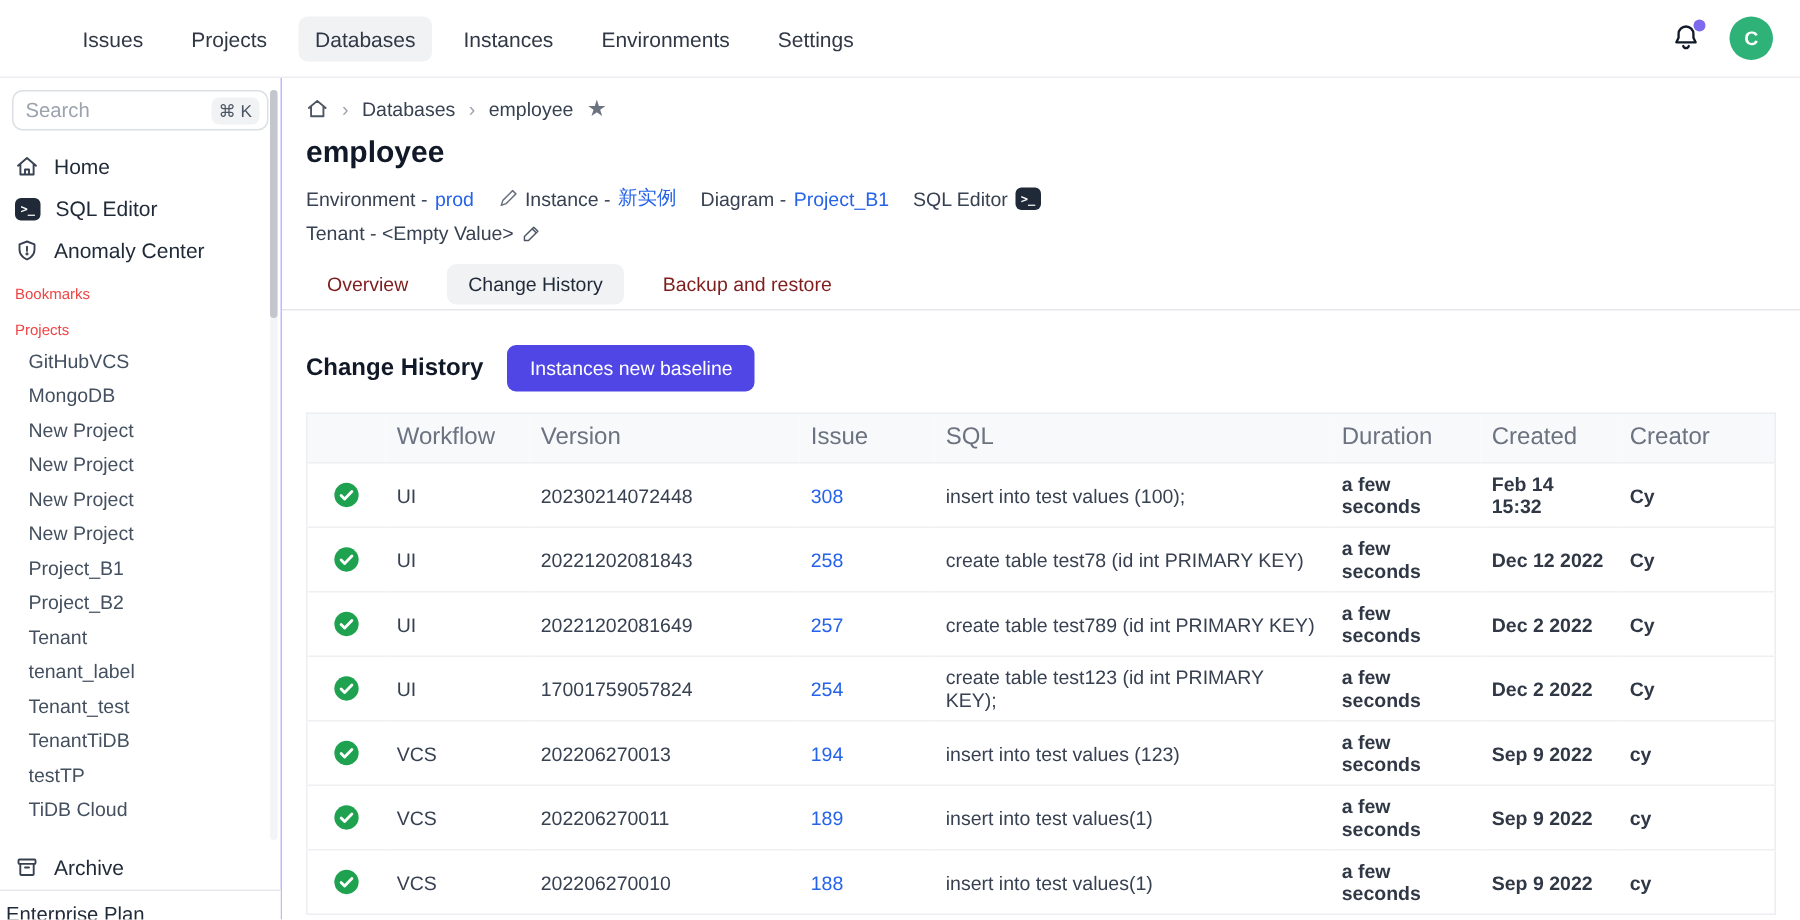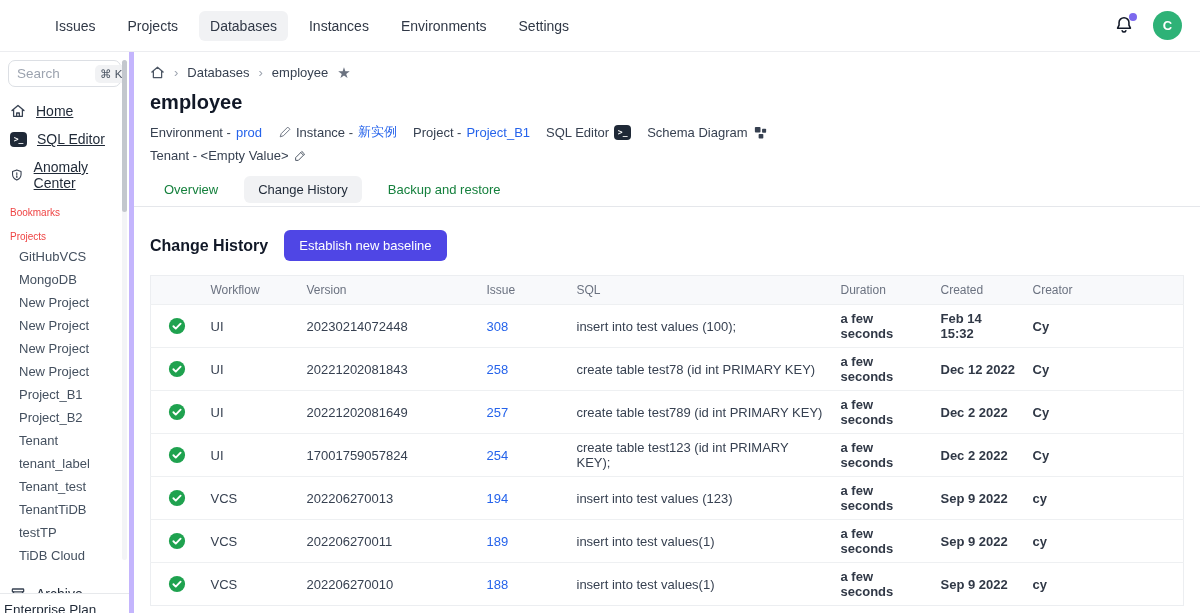--- a/index.html
+++ b/index.html
@@ -15,33 +15,33 @@
   .nav-item { font-size:14px; color:#303846; padding:7px 11px; border-radius:6px; cursor:pointer; }
   .nav-item.active { background:#f1f2f4; }
   .top-right { margin-left:auto; display:flex; align-items:center; gap:16px; }
   .bell-wrap { position:relative; width:24px; height:24px; cursor:pointer; }
   .bell-dot { position:absolute; top:-1px; right:0; width:8px; height:8px; border-radius:50%; }
   .avatar { width:29px; height:29px; border-radius:50%; color:#fff; font-size:13px;
     font-weight:700; display:flex; align-items:center; justify-content:center; cursor:pointer; }
 
   
   .app { display:flex; height:561px; }
-  .sidebar { width:134px; border-right:5px solid #c4b5fd; position:relative; flex-shrink:0; }
+  .sidebar { width:188px; border-right:1px solid #c4b5fd; position:relative; flex-shrink:0; }
   .main { flex:1; padding:0 16px; position:relative; }
 
   
   .search-box { margin:8px 8px 10px; height:27px; border:1px solid #dcdfe4; border-radius:7px;
     display:flex; align-items:center; padding:0 5px 0 8px; background:#fff; }
   .search-box input { border:none; outline:none; width:78px; font-size:13.5px;
     font-family:inherit; color:#374151; background:transparent; }
   .search-box input::placeholder { color:#9ca3af; }
   .kbd { margin-left:auto; background:#f1f2f4; border-radius:5px; padding:2px 5px;
     font-size:11.5px; color:#4b5563; white-space:nowrap; }
   .side-item { display:flex; align-items:center; gap:10px; padding:6px 10px;
-    font-size:14px; color:#1f2937; cursor:pointer;text-decoration:underline; }
+    font-size:14px; color:#1f2937; cursor:pointer; }
   .side-section { padding:10px 10px 3px; font-size:10px; color:#ef4444; }
   .proj-item { padding:4px 10px 4px 19px; font-size:13px; color:#44505f; cursor:pointer; }
   .archive-item { margin-top:13px; }
   .plan { position:absolute; left:0; right:0; bottom:-12px; border-top:1px solid #e7e9ec;
     padding:8px 4px; font-size:13.5px; color:#1f2937; font-weight:500; background:#fff; cursor:pointer; }
   .scroll-track { position:absolute; top:8px; right:2px; width:5px; height:500px;
     background:#f3f4f6; border-radius:3px; }
   .scroll-thumb { position:absolute; top:8px; right:2px; width:5px; height:152px;
     background:#c3c7cd; border-radius:3px; cursor:grab; }
 
@@ -63,33 +63,33 @@
     font-size:8px; font-weight:700; font-family:"DejaVu Sans Mono", monospace; cursor:pointer; }
   .actions { display:flex; gap:8px; margin-top:13px; }
   .btn { border:1px solid #d6d9de; background:#fff; border-radius:7px; padding:8px 13px;
     font-size:13px; color:#2f3744; font-weight:500; display:inline-flex; align-items:center;
     gap:7px; cursor:pointer; font-family:inherit; }
   .swap-glyph { font-size:14px; color:#4b5563; line-height:1; }
 
   
   .tabs-wrap { margin:13px -16px 0; padding:0 16px 3px; border-bottom:1px solid #e5e7eb; }
   .tabs { display:flex; align-items:center; gap:12px; }
-  .tab { font-size:13px; color:#15803d; padding:6px 14px; border-radius:6px; cursor:pointer; }
+  .tab { font-size:13px; color:#7f1d1d; padding:6px 14px; border-radius:6px; cursor:pointer; }
   .tab.active { background:#f1f2f4; font-weight:500; color:#1f2937; }
 
   
   .section-head { margin-top:23px; display:flex; align-items:center; gap:16px; }
   .section-title { font-size:16px; font-weight:700; color:#111827; }
   .btn-primary { border:none; border-radius:6px; padding:8px 15px; font-size:13px;
     font-weight:500; color:#fff; cursor:pointer; font-family:inherit; }
 
   
   table { margin-top:14px; width:100%; border-collapse:collapse; table-layout:fixed;
     border:1px solid #eceef1; }
-  thead th { background:#f8f9fb; font-weight:400; color:#6b7280; font-size:12px;
+  thead th { background:#f8f9fb; font-weight:400; color:#6b7280; font-size:16px;
     text-align:left; padding:7px 8px; }
   tbody td { padding:6px 8px; border-top:1px solid #eef0f2; font-size:13px;
     color:#374151; vertical-align:middle; }
   td.c-status { text-align:center; } td.c-status svg { display:block; margin:0 auto; }
   td.c-duration, td.c-created, td.c-creator { font-weight:700; color:#303846; }
   a.issue-link { color:#2563eb; text-decoration:none; cursor:pointer; }
 </style>
 </head>
 <body>
 
@@ -199,34 +199,26 @@
             <a class="link">prod</a>
           </span>
           <span class="meta-item">
             <svg width="13" height="13" viewBox="0 0 24 24" fill="none" stroke="#6b7280" stroke-width="1.8">
               <path d="M4 20l2-6L18 2l4 4L10 18z" stroke-linejoin="round"></path>
             </svg>
             <span>Instance - </span>
             <a class="link">新实例</a>
           </span>
           <span class="meta-item">
-            <span>Project - </span>
+            <span>Diagram - </span>
             <a class="link">Project_B1</a>
           </span>
           <span class="meta-item">
             <span>SQL Editor</span>
             <span class="term-chip">&gt;_</span>
-          </span>
-          <span class="meta-item">
-            <span>Schema Diagram</span>
-            <svg width="15" height="15" viewBox="0 0 24 24" fill="#374151">
-              <rect x="3" y="3" width="9" height="9" rx="1.5"></rect>
-              <rect x="14.5" y="6" width="6.5" height="6.5" rx="1.2"></rect>
-              <rect x="9" y="14.5" width="7.5" height="7" rx="1.2"></rect>
-            </svg>
           </span>
         </div>
 
         <div class="meta-line second">
           <span class="meta-item">
             <span>Tenant - &lt;Empty Value&gt;</span>
             <svg width="13" height="13" viewBox="0 0 24 24" fill="none" stroke="#4b5563" stroke-width="1.8">
               <path d="M14.5 4.5l5 5L8 21H3v-5zM12.5 6.5l5 5" stroke-linejoin="round"></path>
             </svg>
           </span>
@@ -238,21 +230,21 @@
     <div class="tabs-wrap">
       <div class="tabs" id="tabs">
           <div class="tab">Overview</div>
           <div class="tab active">Change History</div>
           <div class="tab">Backup and restore</div>
         </div>
     </div>
 
     <div class="section-head">
       <span class="section-title">Change History</span>
-      <button class="btn-primary" style="background: rgb(79, 70, 229);">Establish new baseline</button>
+      <button class="btn-primary" style="background: rgb(79, 70, 229);">Instances new baseline</button>
     </div>
 
     <table>
       <colgroup>
         <col style="width:52px">
           <col style="width:96px">
           <col style="width:180px">
           <col style="width:90px">
         <col style="width:264px">
           <col style="width:100px">

